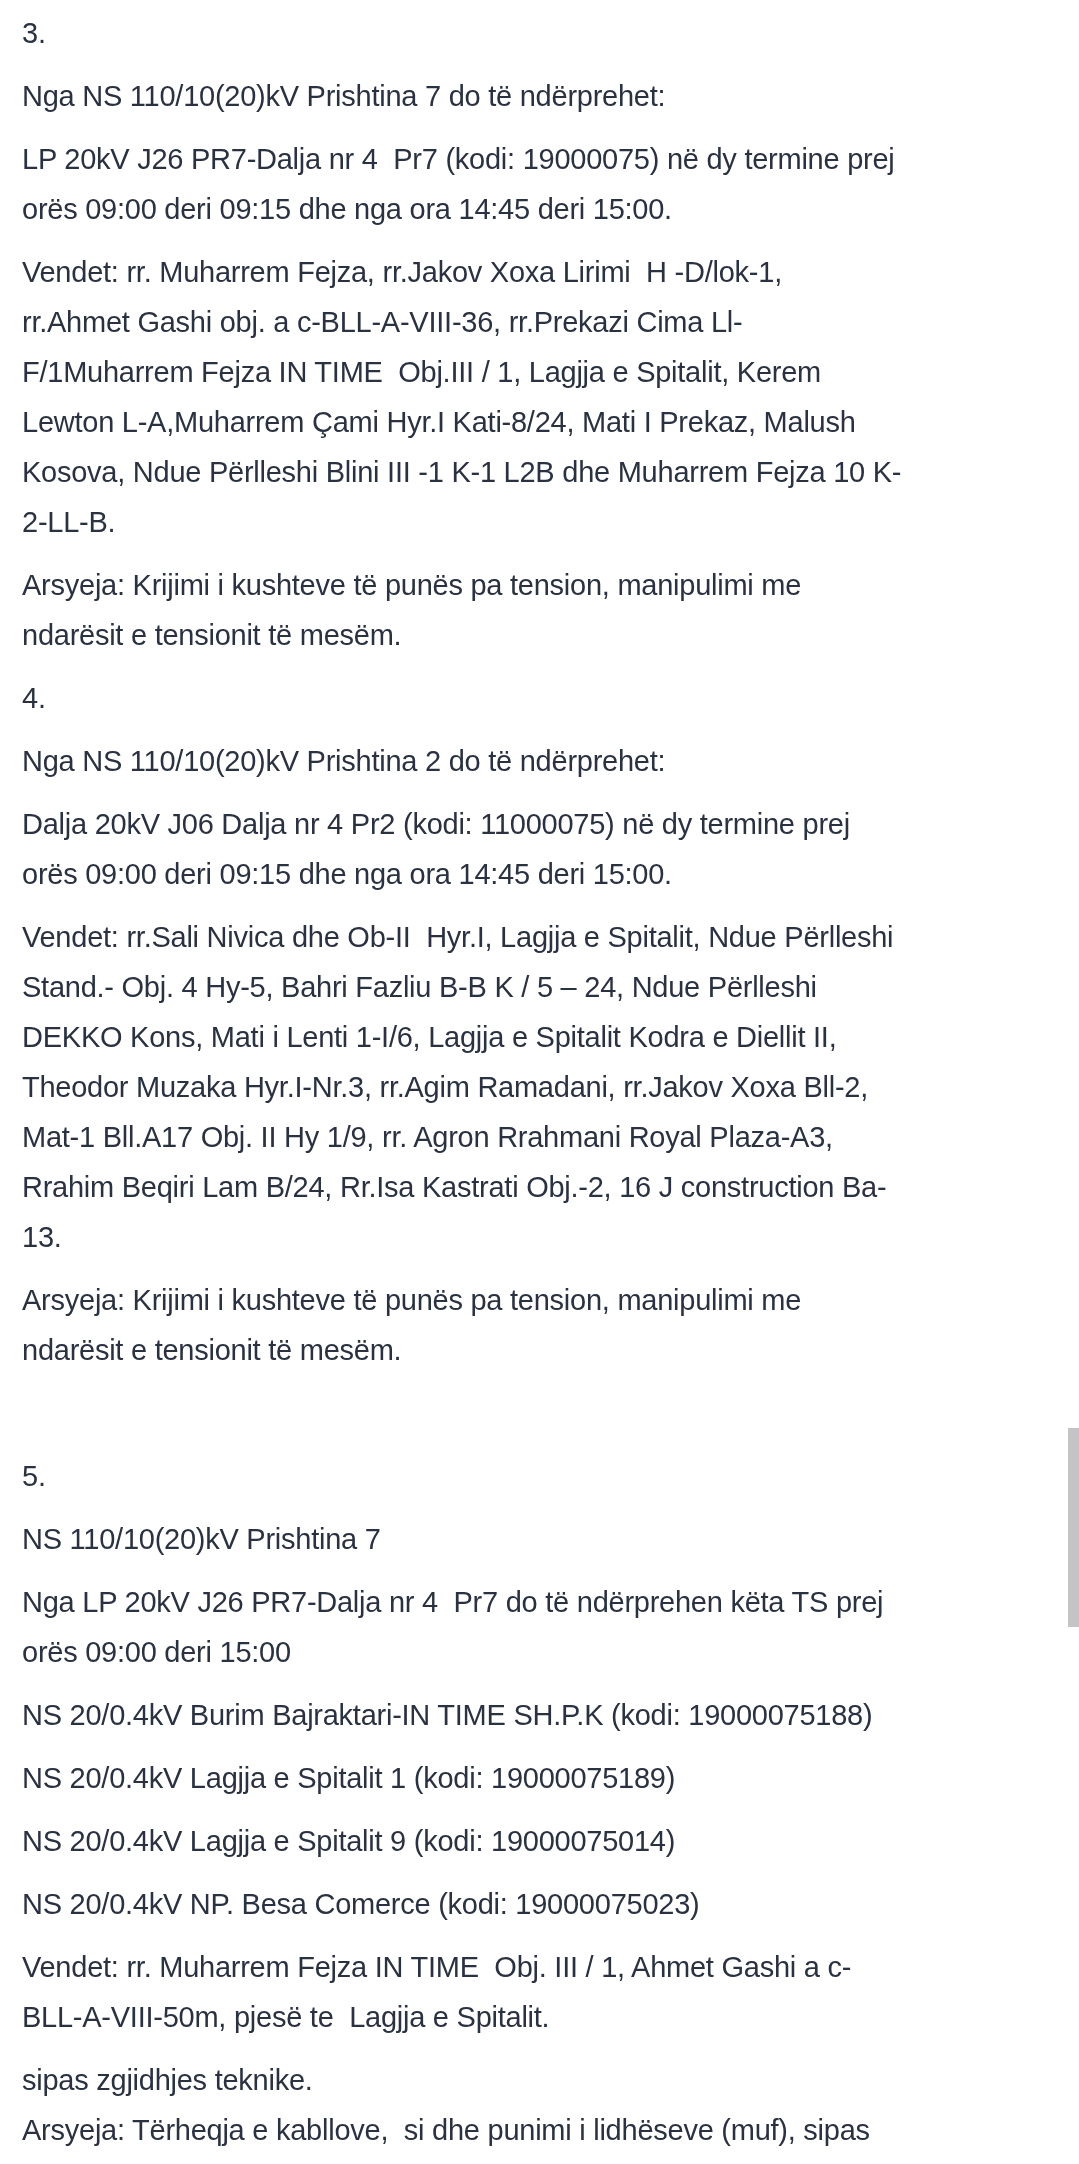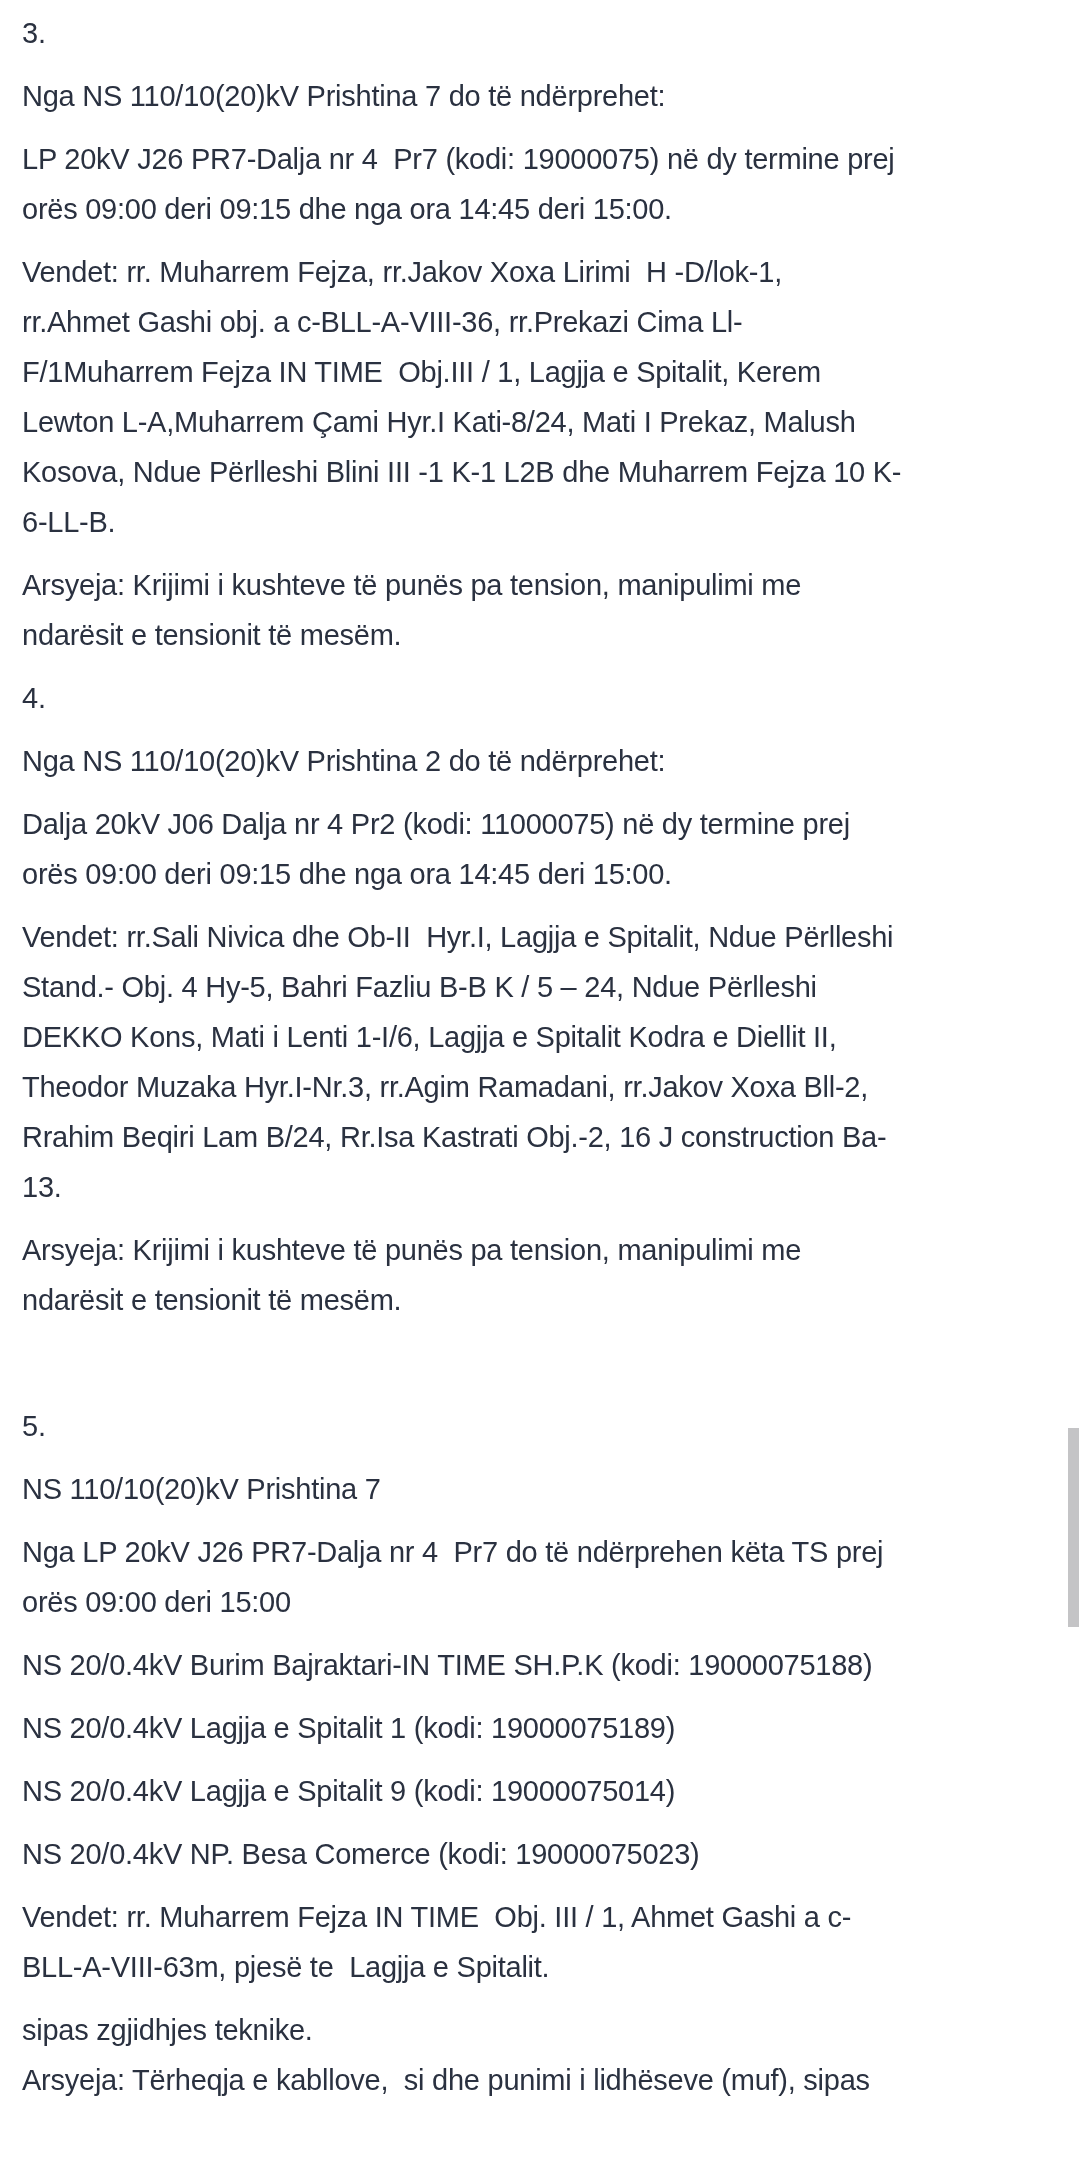--- a/index.html
+++ b/index.html
@@ -59,21 +59,21 @@
     <div class="line">LP 20kV J26 PR7-Dalja nr 4  Pr7 (kodi: 19000075) në dy termine prej</div>
     <div class="line">orës 09:00 deri 09:15 dhe nga ora 14:45 deri 15:00.</div>
   </div>
 
   <div class="para">
     <div class="line">Vendet: rr. Muharrem Fejza, rr.Jakov Xoxa Lirimi  H -D/lok-1,</div>
     <div class="line">rr.Ahmet Gashi obj. a c-BLL-A-VIII-36, rr.Prekazi Cima Ll-</div>
     <div class="line">F/1Muharrem Fejza IN TIME  Obj.III / 1, Lagjja e Spitalit, Kerem</div>
     <div class="line">Lewton L-A,Muharrem Çami Hyr.I Kati-8/24, Mati I Prekaz, Malush</div>
     <div class="line">Kosova, Ndue Përlleshi Blini III -1 K-1 L2B dhe Muharrem Fejza 10 K-</div>
-    <div class="line">6-LL-B.</div>
+    <div class="line">2-LL-B.</div>
   </div>
 
   <div class="para">
     <div class="line">Arsyeja: Krijimi i kushteve të punës pa tension, manipulimi me</div>
     <div class="line">ndarësit e tensionit të mesëm.</div>
   </div>
 
   <div class="para">
     <div class="line">4.</div>
   </div>
@@ -85,20 +85,21 @@
   <div class="para">
     <div class="line">Dalja 20kV J06 Dalja nr 4 Pr2 (kodi: 11000075) në dy termine prej</div>
     <div class="line">orës 09:00 deri 09:15 dhe nga ora 14:45 deri 15:00.</div>
   </div>
 
   <div class="para">
     <div class="line">Vendet: rr.Sali Nivica dhe Ob-II  Hyr.I, Lagjja e Spitalit, Ndue Përlleshi</div>
     <div class="line">Stand.- Obj. 4 Hy-5, Bahri Fazliu B-B K / 5 – 24, Ndue Përlleshi</div>
     <div class="line">DEKKO Kons, Mati i Lenti 1-I/6, Lagjja e Spitalit Kodra e Diellit II,</div>
     <div class="line">Theodor Muzaka Hyr.I-Nr.3, rr.Agim Ramadani, rr.Jakov Xoxa Bll-2,</div>
+    <div class="line">Mat-1 Bll.A17 Obj. II Hy 1/9, rr. Agron Rrahmani Royal Plaza-A3,</div>
     <div class="line">Rrahim Beqiri Lam B/24, Rr.Isa Kastrati Obj.-2, 16 J construction Ba-</div>
     <div class="line">13.</div>
   </div>
 
   <div class="para">
     <div class="line">Arsyeja: Krijimi i kushteve të punës pa tension, manipulimi me</div>
     <div class="line">ndarësit e tensionit të mesëm.</div>
   </div>
 
   <div class="para spacer">
@@ -129,21 +130,21 @@
   <div class="para">
     <div class="line">NS 20/0.4kV Lagjja e Spitalit 9 (kodi: 19000075014)</div>
   </div>
 
   <div class="para">
     <div class="line">NS 20/0.4kV NP. Besa Comerce (kodi: 19000075023)</div>
   </div>
 
   <div class="para">
     <div class="line">Vendet: rr. Muharrem Fejza IN TIME  Obj. III / 1, Ahmet Gashi a c-</div>
-    <div class="line">BLL-A-VIII-63m, pjesë te  Lagjja e Spitalit.</div>
+    <div class="line">BLL-A-VIII-50m, pjesë te  Lagjja e Spitalit.</div>
   </div>
 
   <div class="para">
     <div class="line">sipas zgjidhjes teknike.</div>
     <div class="line">Arsyeja: Tërheqja e kabllove,  si dhe punimi i lidhëseve (muf), sipas</div>
   </div>
 
 </div>
 
 <div class="scrollbar-thumb"></div>

